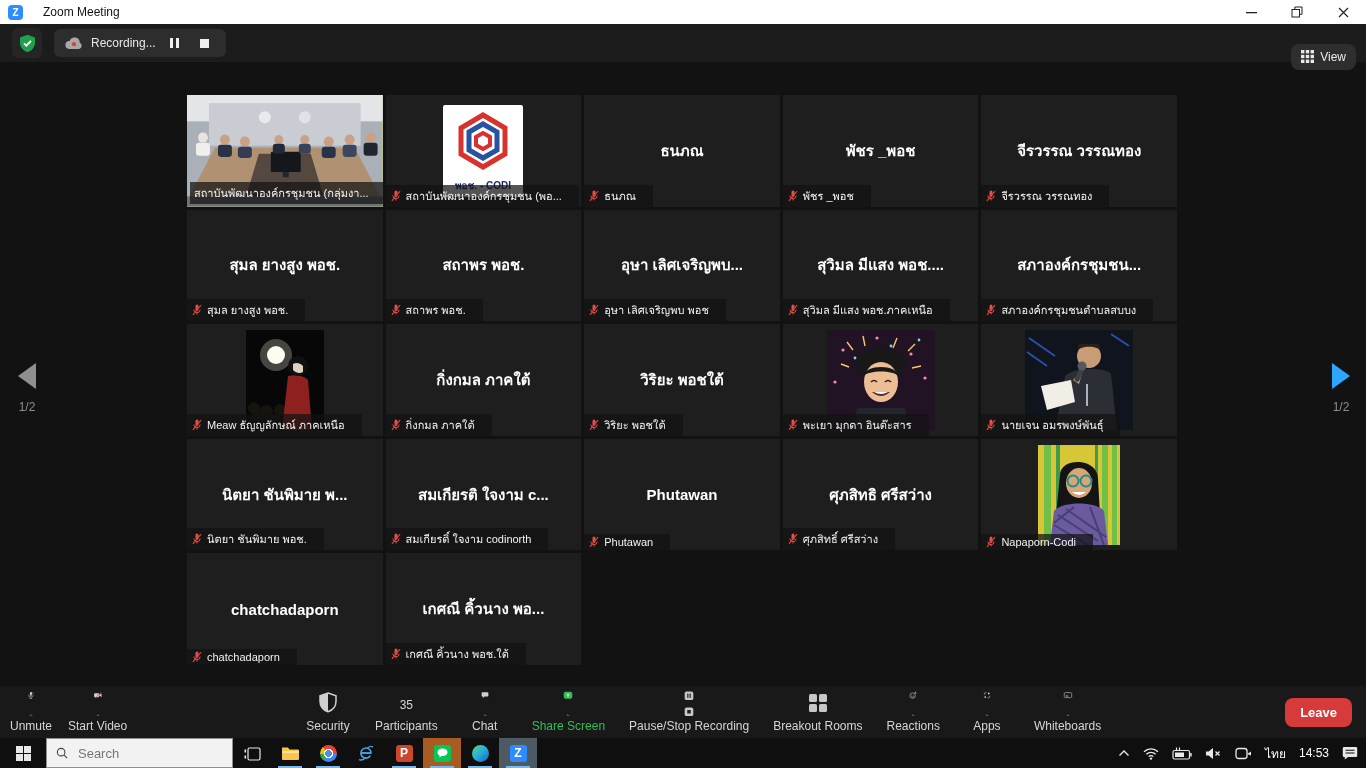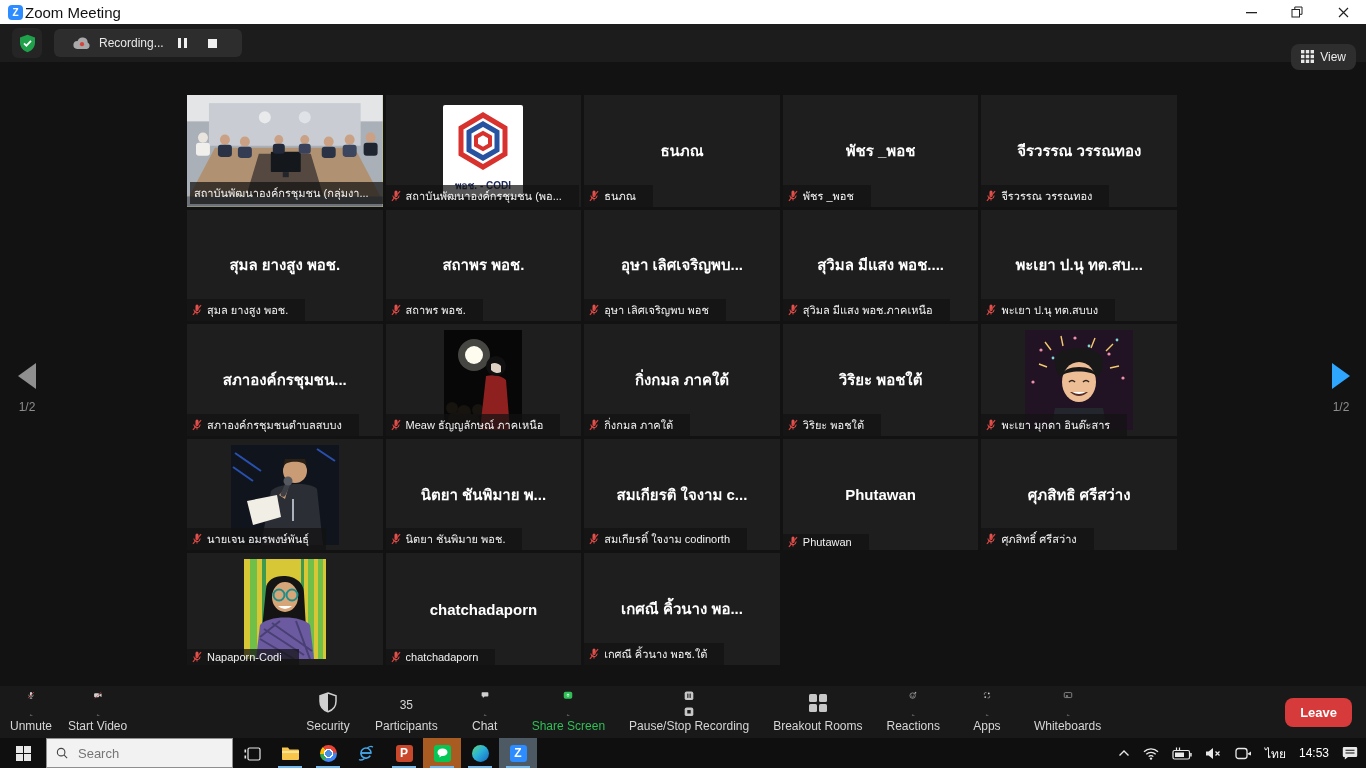--- a/index.html
+++ b/index.html
@@ -7,31 +7,31 @@
        font-family:"Liberation Sans","DejaVu Sans",sans-serif;
        -webkit-font-smoothing:antialiased;position:relative;}
   svg{display:block;}
 
   
   #titlebar{position:absolute;top:0;left:0;right:0;height:24px;background:#ffffff;
             display:flex;align-items:center;z-index:5;}
   .zlogo{width:15px;height:15px;border-radius:4px;background:var(--zoom-blue,#2d8cff);
          color:#fff;font-weight:bold;font-size:10px;display:flex;align-items:center;
          justify-content:center;margin-left:8px;}
-  .wtitle{font-size:15px;color:#111;margin-left:2px;}
+  .wtitle{font-size:12px;color:#111;margin-left:20px;}
   .winbtns{margin-left:auto;display:flex;height:100%;}
   .winbtn{width:46px;display:flex;align-items:center;justify-content:center;color:#222;font-size:12px;}
 
   
   #meetbar{position:absolute;top:24px;left:0;right:0;height:38px;background:#1c1c1c;
            display:flex;align-items:center;z-index:4;}
   .shieldwrap{margin-left:12px;width:30px;height:30px;border-radius:6px;background:#252525;
               display:flex;align-items:center;justify-content:center;}
   .recpill{margin-left:12px;height:28px;background:#2d2d2d;border-radius:6px;
-           display:flex;align-items:center;padding:0 18px;gap:8px;}
+           display:flex;align-items:center;padding:0 10px;gap:8px;}
   .rectext{color:#e8e8e8;font-size:12px;}
   .recbtn{width:22px;height:20px;display:flex;align-items:center;justify-content:center;
           border-radius:4px;}
   .pausebars{display:flex;gap:3px;}
   .pausebars i{display:block;width:3px;height:10px;background:#f0f0f0;}
   .stopsq{width:9px;height:9px;background:#f0f0f0;}
   .viewbtn{margin-left:auto;margin-right:10px;height:26px;border-radius:8px;background:#2e2e2e;
            color:#ececec;font-size:12px;display:flex;align-items:center;gap:6px;padding:0 10px;margin-top:27px;}
 
   
@@ -305,33 +305,20 @@
         <div class="tile-center-name">สุวิมล มีแสง พอช....</div>
         <div class="tile-label">
           <span>
             <svg width="12" height="12" viewBox="0 0 16 16">
   <path d="M6 2.8a2 2 0 0 1 4 0v4.4a2 2 0 0 1-4 0z" fill="#e0524e"></path>
   <path d="M3.8 7.4a4.2 4.2 0 0 0 8.4 0M8 11.6v2.4" stroke="#e0524e" stroke-width="1.3" fill="none"></path>
   <path d="M2.6 14.4 13.4 1.6" stroke="#d8423e" stroke-width="1.7"></path>
             </svg>
           </span>
           <span>สุวิมล มีแสง พอช.ภาคเหนือ</span>
-        </div>
-      </div>
-      <div class="tile">
-        <div class="tile-center-name">พะเยา ป.นุ ทต.สบ...</div>
-        <div class="tile-label">
-          <span>
-            <svg width="12" height="12" viewBox="0 0 16 16">
-  <path d="M6 2.8a2 2 0 0 1 4 0v4.4a2 2 0 0 1-4 0z" fill="#e0524e"></path>
-  <path d="M3.8 7.4a4.2 4.2 0 0 0 8.4 0M8 11.6v2.4" stroke="#e0524e" stroke-width="1.3" fill="none"></path>
-  <path d="M2.6 14.4 13.4 1.6" stroke="#d8423e" stroke-width="1.7"></path>
-            </svg>
-          </span>
-          <span>พะเยา ป.นุ ทต.สบบง</span>
         </div>
       </div>
       <div class="tile">
         <div class="tile-center-name">สภาองค์กรชุมชน...</div>
         <div class="tile-label">
           <span>
             <svg width="12" height="12" viewBox="0 0 16 16">
   <path d="M6 2.8a2 2 0 0 1 4 0v4.4a2 2 0 0 1-4 0z" fill="#e0524e"></path>
   <path d="M3.8 7.4a4.2 4.2 0 0 0 8.4 0M8 11.6v2.4" stroke="#e0524e" stroke-width="1.3" fill="none"></path>
   <path d="M2.6 14.4 13.4 1.6" stroke="#d8423e" stroke-width="1.7"></path>

